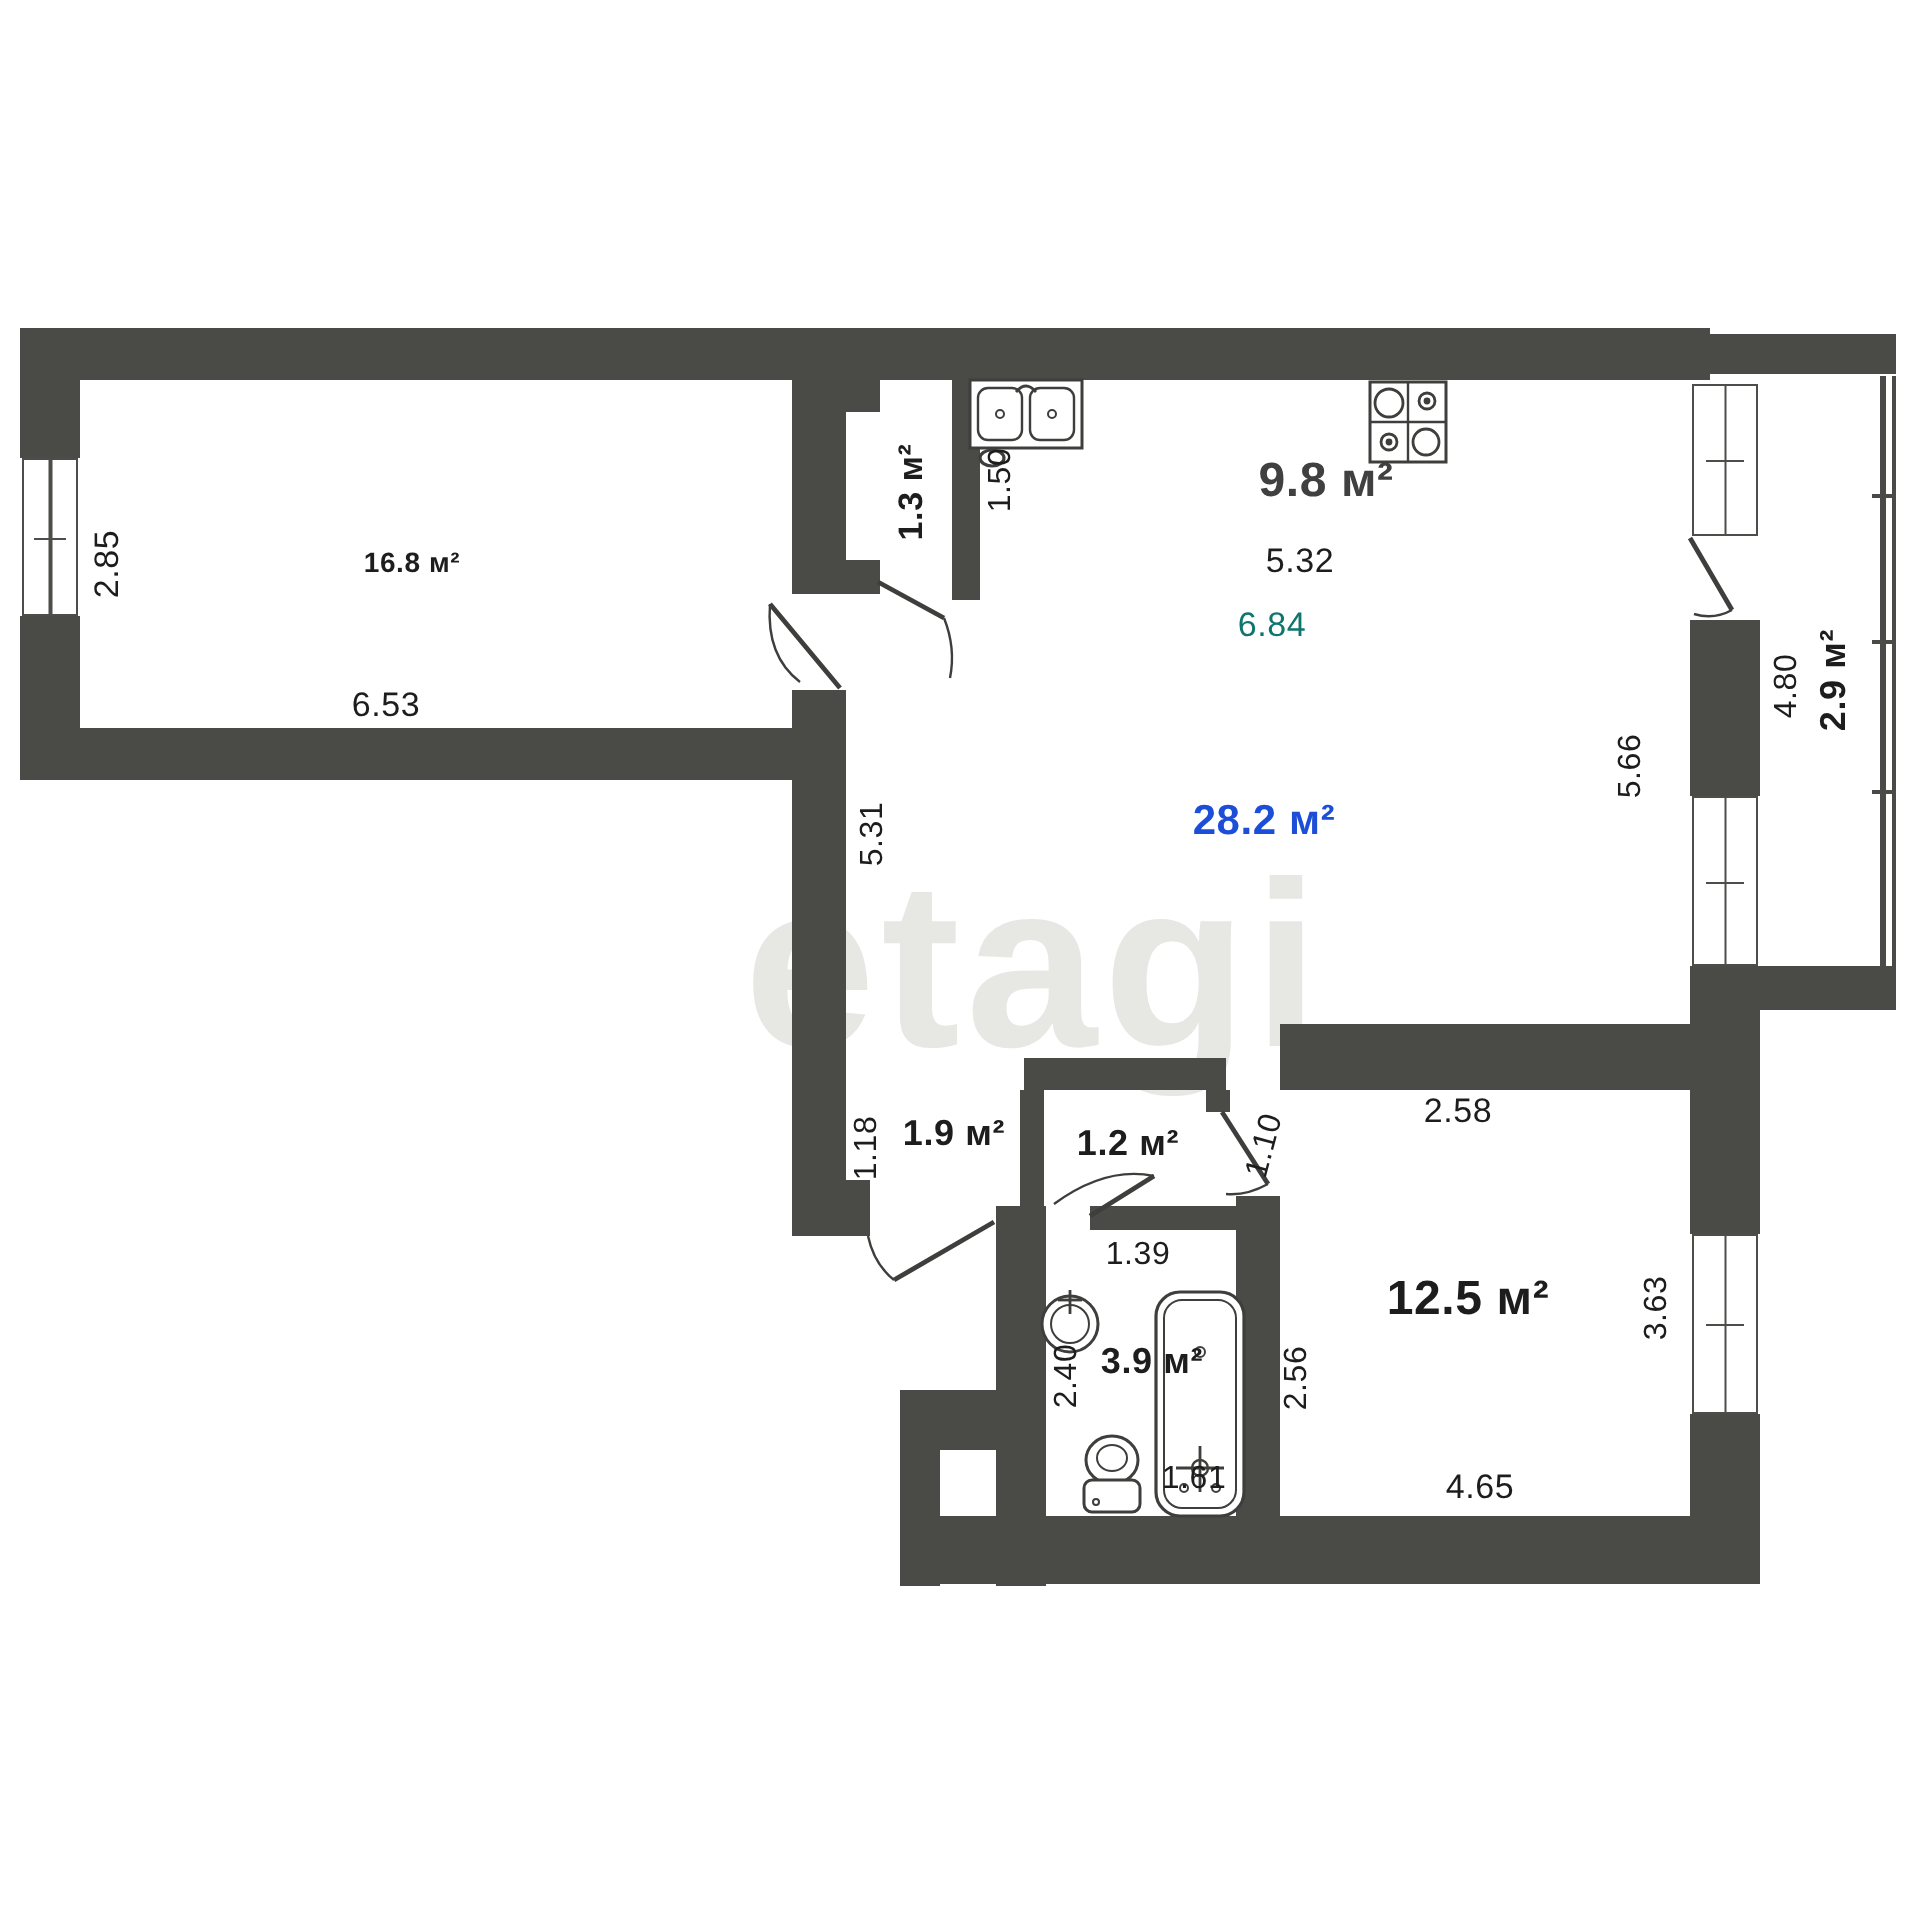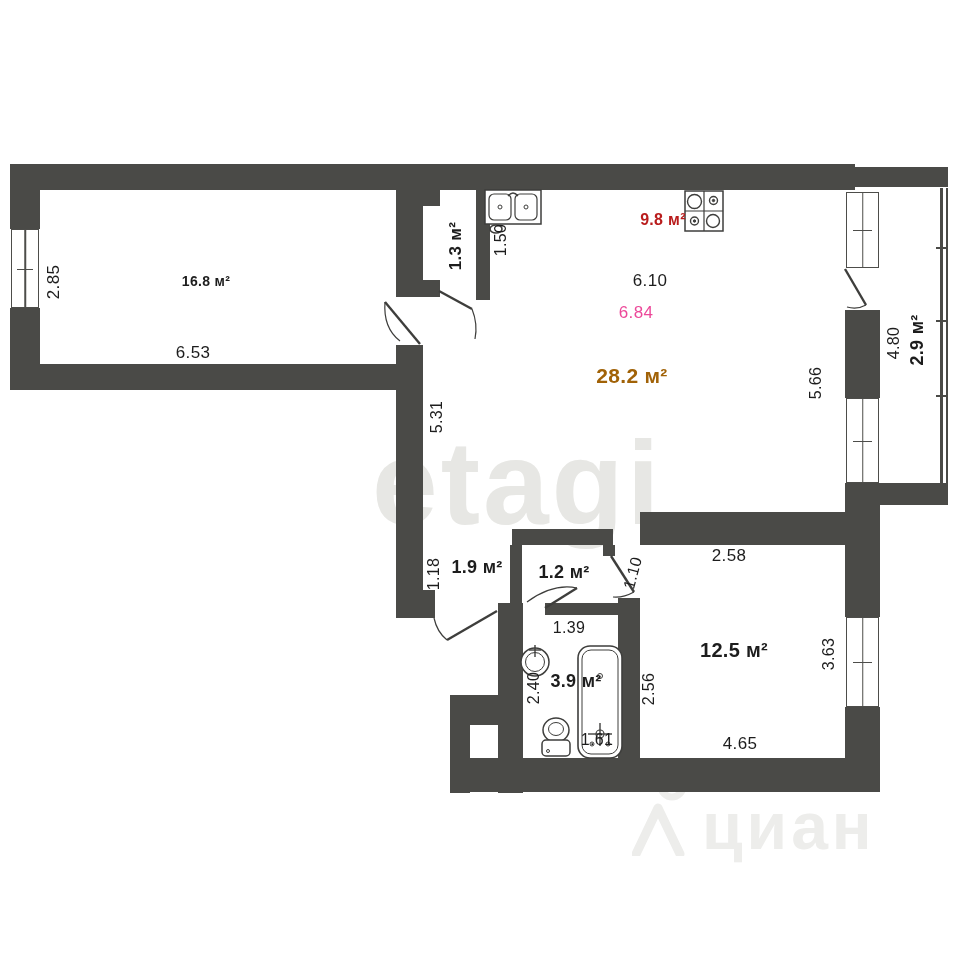--- a/index.html
+++ b/index.html
@@ -25,27 +25,20 @@
       align-items:flex-end;gap:6px;color:#ededeb;}
   .wm-corner .wm-text{font-size:66px;font-weight:bold;line-height:0.9;
       letter-spacing:4px;font-family:"Liberation Sans",sans-serif;}
 </style>
 </head>
 <body>
 
 <div id="plan">
 
   <div class="wm-center">etagi</div>
-  <div class="wm-corner">
-    <svg width="64" height="86" viewBox="0 0 64 86">
-      <circle cx="40" cy="16" r="11" fill="none" stroke="#ededeb" stroke-width="7"></circle>
-      <path d="M4,84 L26,38 L48,84" fill="none" stroke="#ededeb" stroke-width="9" stroke-linecap="round" stroke-linejoin="round"></path>
-    </svg>
-    <span class="wm-text">циан</span>
-  </div>
 
   <svg class="overlay" width="960" height="960">
     <g stroke="#3e3e3c" fill="none">
       <g>
         <path d="M420,344 L385,302" stroke-width="2.4"></path>
         <path d="M385,302 Q383,328 400,341" stroke-width="1.2"></path>
       </g>
       <g>
         <path d="M439,291 L472,309" stroke-width="2.4"></path>
         <path d="M472,309 Q478,324 475,339" stroke-width="1.2"></path>
@@ -157,32 +150,32 @@
       <div class="mull"></div>
       <div class="ctick"></div>
     </div>
     <div class="glz" style="left: 940px; top: 188px; width: 3px; height: 295px;"></div>
     <div class="glz" style="left: 946px; top: 188px; width: 1.5px; height: 295px;"></div>
     <div class="glz" style="left: 936px; top: 247px; width: 11px; height: 2px;"></div>
     <div class="glz" style="left: 936px; top: 320px; width: 11px; height: 2px;"></div>
     <div class="glz" style="left: 936px; top: 395px; width: 11px; height: 2px;"></div>
     <div class="label area" style="left: 206px; top: 281px; font-size: 14px; transform: translate(-50%, -50%) rotate(0deg); color: rgb(29, 29, 29);">16.8 м²</div>
     <div class="label area" style="left: 456px; top: 246px; font-size: 17px; transform: translate(-50%, -50%) rotate(-90deg); color: rgb(29, 29, 29);">1.3 м²</div>
-    <div class="label area" style="left: 663px; top: 220px; font-size: 16px; transform: translate(-50%, -50%) rotate(0deg); color: #b91c1c;">9.8 м²</div>
-    <div class="label area" style="left: 632px; top: 376px; font-size: 21px; transform: translate(-50%, -50%) rotate(0deg); color: #a16207;">28.2 м²</div>
+    <div class="label area" style="left: 663px; top: 241px; font-size: 24px; transform: translate(-50%, -50%) rotate(0deg); color: #404040;">9.8 м²</div>
+    <div class="label area" style="left: 632px; top: 411px; font-size: 21px; transform: translate(-50%, -50%) rotate(0deg); color: #1d4ed8;">28.2 м²</div>
     <div class="label area" style="left: 917px; top: 340px; font-size: 18px; transform: translate(-50%, -50%) rotate(-90deg); color: rgb(29, 29, 29);">2.9 м²</div>
     <div class="label area" style="left: 477px; top: 567px; font-size: 18px; transform: translate(-50%, -50%) rotate(0deg); color: rgb(29, 29, 29);">1.9 м²</div>
     <div class="label area" style="left: 564px; top: 572px; font-size: 18px; transform: translate(-50%, -50%) rotate(0deg); color: rgb(29, 29, 29);">1.2 м²</div>
     <div class="label area" style="left: 576px; top: 681px; font-size: 18px; transform: translate(-50%, -50%) rotate(0deg); color: rgb(29, 29, 29);">3.9 м²</div>
-    <div class="label area" style="left: 734px; top: 650px; font-size: 20px; transform: translate(-50%, -50%) rotate(0deg); color: rgb(29, 29, 29);">12.5 м²</div>
+    <div class="label area" style="left: 734px; top: 650px; font-size: 24px; transform: translate(-50%, -50%) rotate(0deg); color: rgb(29, 29, 29);">12.5 м²</div>
     <div class="label dim" style="left: 54px; top: 282px; font-size: 17px; transform: translate(-50%, -50%) rotate(-90deg); color: rgb(29, 29, 29);">2.85</div>
     <div class="label dim" style="left: 193px; top: 353px; font-size: 17px; transform: translate(-50%, -50%) rotate(0deg); color: rgb(29, 29, 29);">6.53</div>
     <div class="label dim" style="left: 501px; top: 240px; font-size: 16px; transform: translate(-50%, -50%) rotate(-90deg); color: rgb(29, 29, 29);">1.50</div>
-    <div class="label dim" style="left: 650px; top: 281px; font-size: 17px; transform: translate(-50%, -50%) rotate(0deg); color: rgb(29, 29, 29);">6.10</div>
-    <div class="label dim" style="left: 636px; top: 313px; font-size: 17px; transform: translate(-50%, -50%) rotate(0deg); color: #ec4899;">6.84</div>
+    <div class="label dim" style="left: 650px; top: 281px; font-size: 17px; transform: translate(-50%, -50%) rotate(0deg); color: rgb(29, 29, 29);">5.32</div>
+    <div class="label dim" style="left: 636px; top: 313px; font-size: 17px; transform: translate(-50%, -50%) rotate(0deg); color: #0f766e;">6.84</div>
     <div class="label dim" style="left: 437px; top: 417px; font-size: 16px; transform: translate(-50%, -50%) rotate(-90deg); color: rgb(29, 29, 29);">5.31</div>
     <div class="label dim" style="left: 816px; top: 383px; font-size: 16px; transform: translate(-50%, -50%) rotate(-90deg); color: rgb(29, 29, 29);">5.66</div>
     <div class="label dim" style="left: 894px; top: 343px; font-size: 16px; transform: translate(-50%, -50%) rotate(-90deg); color: rgb(29, 29, 29);">4.80</div>
     <div class="label dim" style="left: 434px; top: 574px; font-size: 16px; transform: translate(-50%, -50%) rotate(-90deg); color: rgb(29, 29, 29);">1.18</div>
     <div class="label dim" style="left: 633px; top: 573px; font-size: 16px; transform: translate(-50%, -50%) rotate(-75deg); color: rgb(29, 29, 29);">1.10</div>
     <div class="label dim" style="left: 569px; top: 628px; font-size: 16px; transform: translate(-50%, -50%) rotate(0deg); color: rgb(29, 29, 29);">1.39</div>
     <div class="label dim" style="left: 534px; top: 688px; font-size: 16px; transform: translate(-50%, -50%) rotate(-90deg); color: rgb(29, 29, 29);">2.40</div>
     <div class="label dim" style="left: 597px; top: 740px; font-size: 16px; transform: translate(-50%, -50%) rotate(0deg); color: rgb(29, 29, 29);">1.61</div>
     <div class="label dim" style="left: 649px; top: 689px; font-size: 16px; transform: translate(-50%, -50%) rotate(-90deg); color: rgb(29, 29, 29);">2.56</div>
     <div class="label dim" style="left: 729px; top: 556px; font-size: 17px; transform: translate(-50%, -50%) rotate(0deg); color: rgb(29, 29, 29);">2.58</div>

